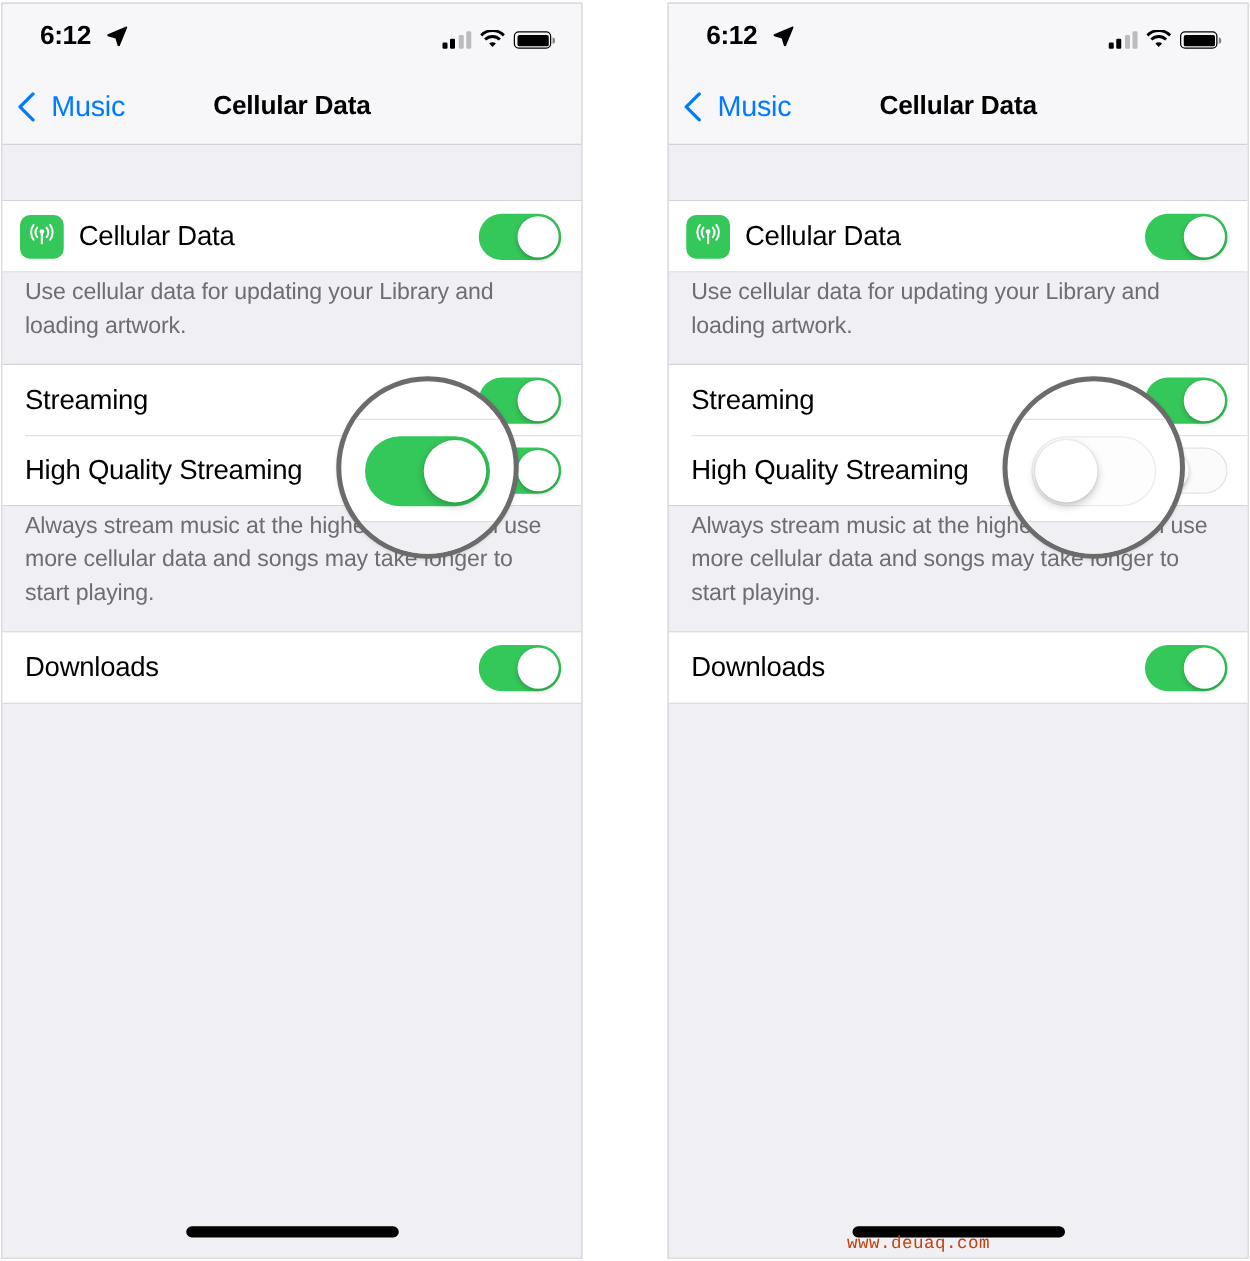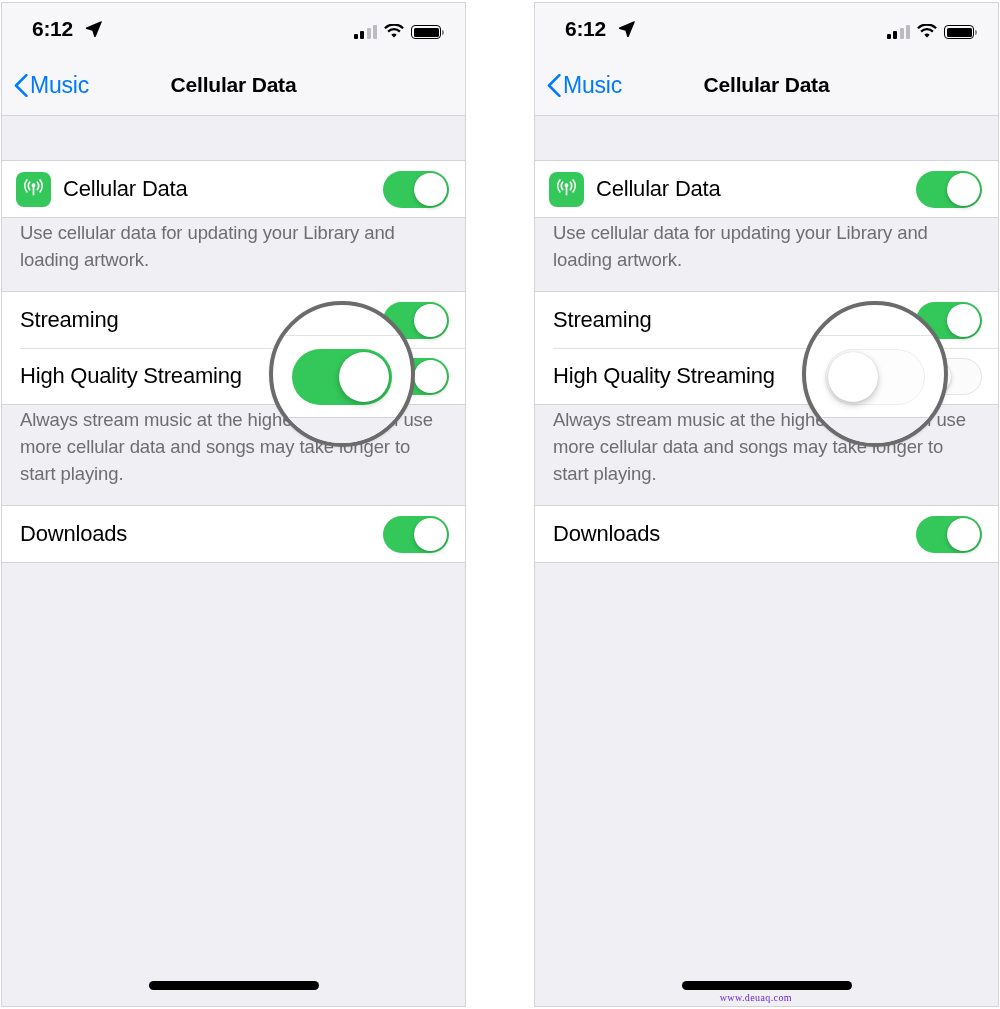--- a/index.html
+++ b/index.html
@@ -86,21 +86,21 @@
     height: 61px;
     background: #f7f7f9;
     border-bottom: 1px solid #d4d4d8;
   }
   .nav-back {
     position: absolute;
     left: 12px; top: 50%;
     transform: translateY(-50%);
     display: flex;
     align-items: center;
-    gap: 2px;
+    gap: 13px;
     color: #007aff;
     cursor: pointer;
   }
   .nav-back svg { display: block; }
   .nav-back-label {
     font-size: 23px;
     color: #007aff;
     letter-spacing: -0.2px;
   }
   .nav-title {
@@ -249,23 +249,23 @@
     transform: translateX(-50%);
     width: 170px; height: 9px;
     border-radius: 5px;
     background: #000;
   }
 
   
   .watermark {
     position: absolute;
     right: 6px; bottom: 6px;
-    font-size: 10px;
-    color: #6d28d9;
-    font-family: Liberation Serif, serif;
+    font-size: 14px;
+    color: #c2410c;
+    font-family: Liberation Mono, monospace;
     letter-spacing: .4px;
     z-index: 50;
   }
 </style>
 </head>
 <body>
 
 <div id="stage">
 
   <div class="phone left">

